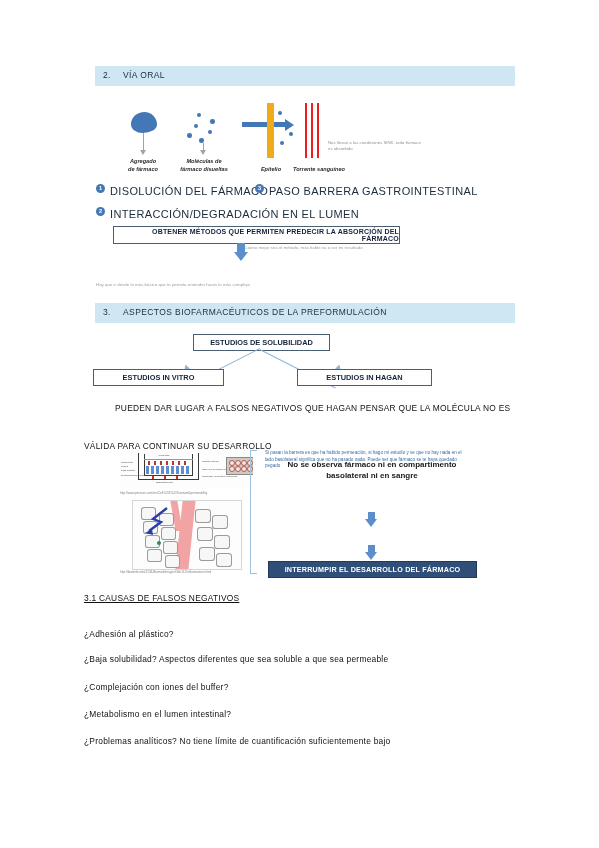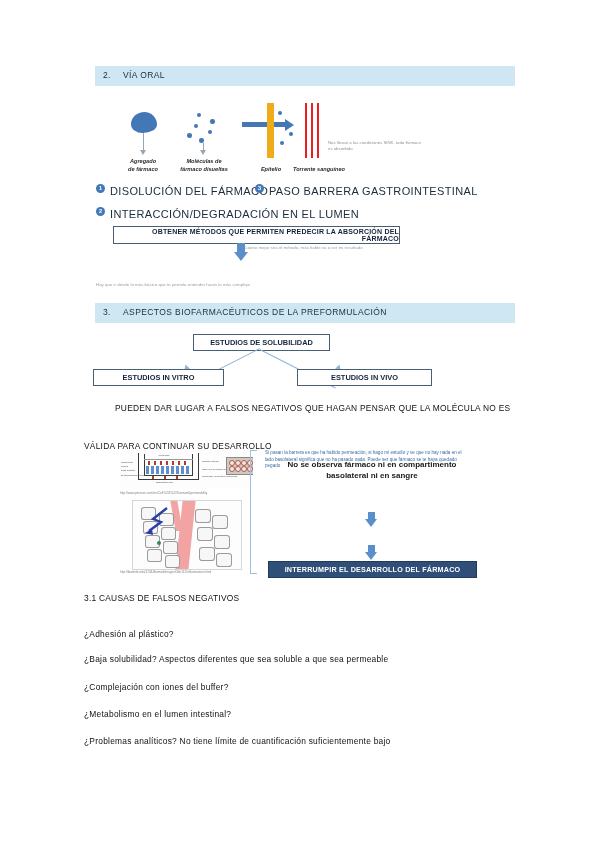--- a/index.html
+++ b/index.html
@@ -35,21 +35,21 @@
   .fatarrow{position:absolute;}
   .fatarrow .stem{position:absolute;background:#5b8fc9;}
   .fatarrow .head{position:absolute;width:0;height:0;border-left:7px solid transparent;border-right:7px solid transparent;border-top:9px solid #5b8fc9;}
 
   
   .tline{position:absolute;background:#8fb5d8;height:1px;transform-origin:0 0;}
   .tri{position:absolute;width:0;height:0;}
 
   
   .para{position:absolute;font-size:8.4px;color:#111;letter-spacing:.25px;white-space:nowrap;}
-  .para-u{}
+  .para-u{text-decoration:underline;}
 
   
   .imgbox{position:absolute;background:#fdfdfd;border:0;overflow:hidden;}
   .imgurl{position:absolute;font-size:3.1px;color:#7d848b;white-space:nowrap;}
 
   .bluetext{position:absolute;font-size:4.6px;color:#3d6fa5;line-height:6.6px;width:205px;}
   .midtext{position:absolute;font-size:8px;color:#1a1a1a;font-weight:bold;text-align:center;line-height:11px;}
   .bracket{position:absolute;border-left:1px solid #9fc2de;border-top:1px solid #9fc2de;border-bottom:1px solid #9fc2de;}
 
   
@@ -142,21 +142,21 @@
   </div>
 
   <div class="boxout" style="left:193px;top:334px;width:135px;height:15px;font-size:7.4px;">ESTUDIOS DE SOLUBILIDAD</div>
 
   <div class="tline" style="left:260px;top:349px;width:82px;transform:rotate(153deg);"></div>
   <div class="tline" style="left:260px;top:349px;width:85px;transform:rotate(27deg);"></div>
   <div class="tri" style="left:183px;top:366px;border-left:3px solid transparent;border-right:3px solid transparent;border-bottom:5px solid #8fb5d8;transform:rotate(-135deg);"></div>
   <div class="tri" style="left:336px;top:366px;border-left:3px solid transparent;border-right:3px solid transparent;border-bottom:5px solid #8fb5d8;transform:rotate(135deg);"></div>
 
   <div class="boxout" style="left:93px;top:369px;width:129px;height:15px;font-size:7.4px;">ESTUDIOS IN VITRO</div>
-  <div class="boxout" style="left:297px;top:369px;width:133px;height:15px;font-size:7.4px;">ESTUDIOS IN VIVO</div>
+  <div class="boxout" style="left:297px;top:369px;width:133px;height:15px;font-size:7.4px;">ESTUDIOS IN HAGAN</div>
 
   <div class="para" style="left:84px;top:403px;padding-left:31px;">PUEDEN DAR LUGAR A FALSOS NEGATIVOS QUE HAGAN PENSAR QUE LA MOLÉCULA NO ES</div>
   <div class="para" style="left:84px;top:441px;">VÁLIDA PARA CONTINUAR SU DESARROLLO</div>
 
   <div class="imgbox" style="left:120px;top:449px;width:133px;height:40px;">
 
     <div class="tw-line" style="left:18px;top:4px;width:1px;height:26px;"></div>
     <div class="tw-line" style="left:78px;top:4px;width:1px;height:26px;"></div>
     <div class="tw-line" style="left:24px;top:5px;width:1px;height:22px;"></div>
     <div class="tw-line" style="left:72px;top:5px;width:1px;height:22px;"></div>

